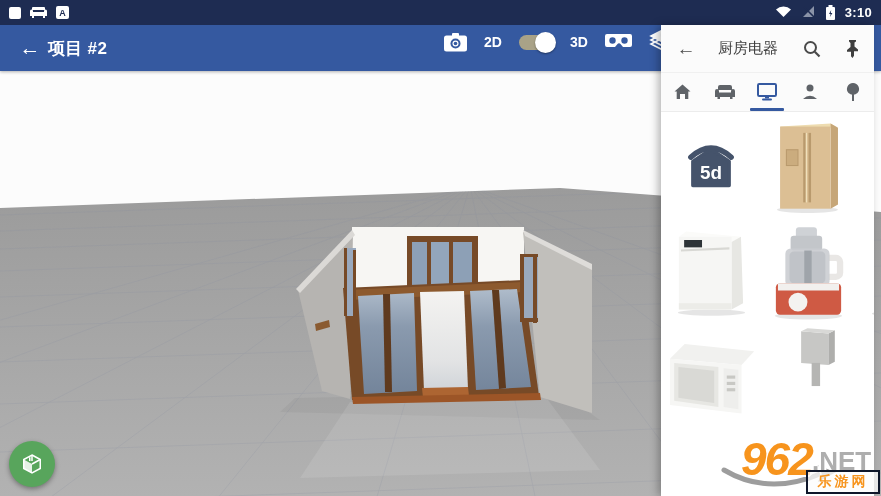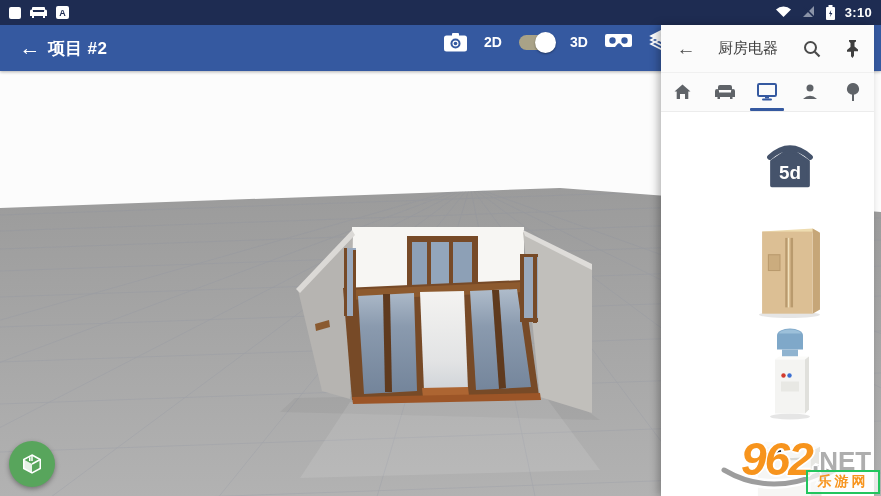--- a/index.html
+++ b/index.html
@@ -47,35 +47,35 @@
     padding:0 14px;box-sizing:border-box;border-bottom:1px solid #f0f0f0;flex:0 0 auto;}
   .ph-back{width:22px;height:22px;font-size:19px;line-height:22px;color:#4a4a4a;text-align:center;cursor:pointer;}
   .ph-title{margin-left:21px;font-size:15px;color:#3d3d3d;}
   .ph-icons{margin-left:auto;display:flex;align-items:center;gap:24px;}
   .ph-icons svg{display:block;cursor:pointer;}
   .panel-tabs{height:38px;display:flex;border-bottom:1px solid #ececec;flex:0 0 auto;background:#fbfbfb;}
   .tab{flex:1;position:relative;display:flex;align-items:center;justify-content:center;cursor:pointer;}
   .tab .underline{display:none;}
   .tab.selected .underline{display:block;position:absolute;left:50%;margin-left:-17px;bottom:0;
     width:34px;height:3px;background:#3559a0;border-radius:1px;}
-  .panel-items{flex:1;display:grid;grid-template-columns:1fr;grid-auto-rows:105px;overflow:hidden;background:#fff;padding-left:45px;}
+  .panel-items{flex:1;display:grid;grid-template-columns:1fr 1fr 1fr;grid-auto-rows:105px;overflow:hidden;background:#fff;}
   .item-cell{display:flex;align-items:center;justify-content:center;cursor:pointer;}
   
   .watermark{position:absolute;left:720px;top:438px;width:161px;height:58px;z-index:60;pointer-events:none;}
   .wm-num{
     position:absolute;left:21px;top:-6px;font-size:46px;font-weight:bold;font-style:italic;
     color:#f7941d;letter-spacing:-2px;
     text-shadow:-2px 0 #fff,2px 0 #fff,0 -2px #fff,0 2px #fff,-1px -1px #fff,1px 1px #fff,-1px 1px #fff,1px -1px #fff;
   }
   .wm-net{
     position:absolute;left:92px;top:8px;font-size:26px;font-weight:bold;color:#aeaeae;letter-spacing:0;
     text-shadow:-2px 0 #fff,2px 0 #fff,0 -2px #fff,0 2px #fff,-1px -1px #fff,1px 1px #fff;
   }
   .wm-site{
-    position:absolute;left:86px;top:32px;width:70px;height:20px;border:2px solid #22c55e;background:rgba(252,252,252,.75);
+    position:absolute;left:86px;top:32px;width:70px;height:20px;border:2px solid #0f172a;background:rgba(252,252,252,.75);
     color:#f7941d;font-size:14px;font-weight:bold;letter-spacing:3px;
     display:flex;align-items:center;justify-content:center;
   }
   .wm-swoosh{position:absolute;left:0;top:24px;}
 </style>
 </head>
 <body>
 
 <svg class="scene" viewBox="0 25 881 471" width="881" height="471">
   <defs>

